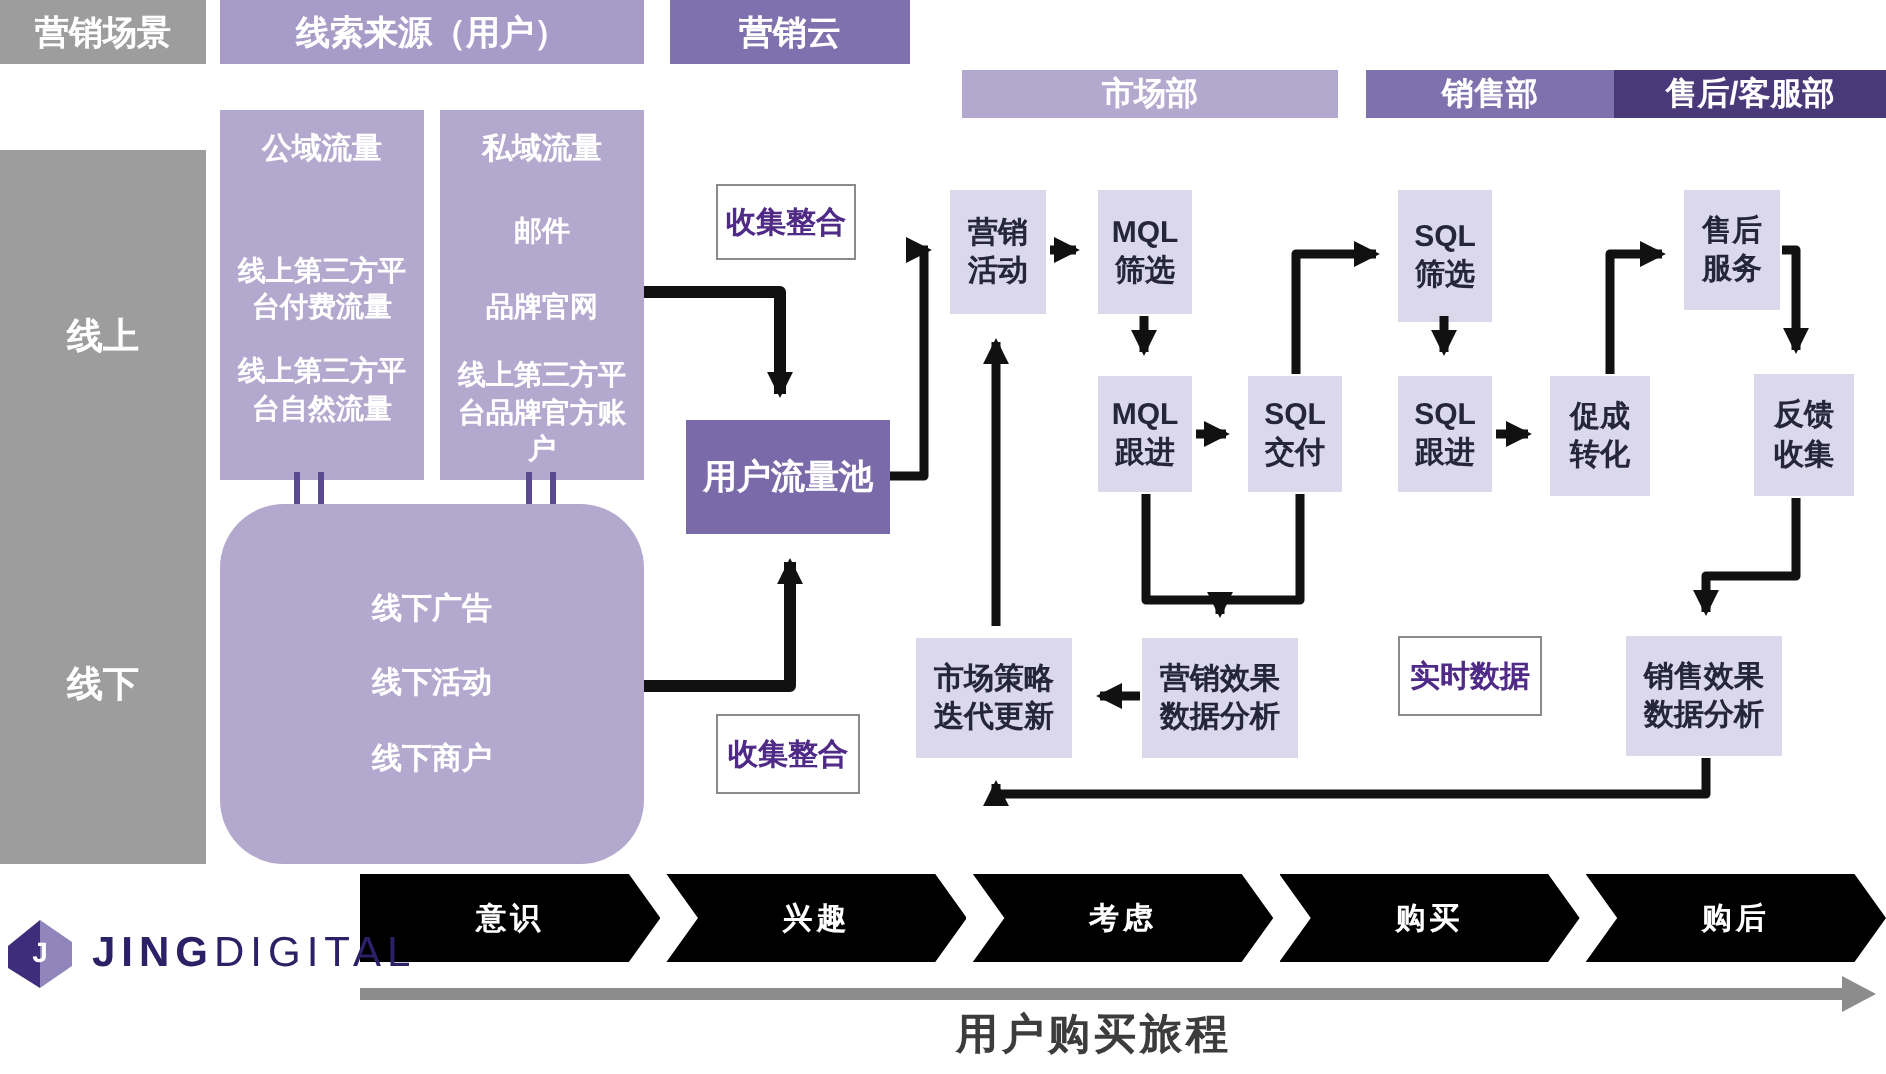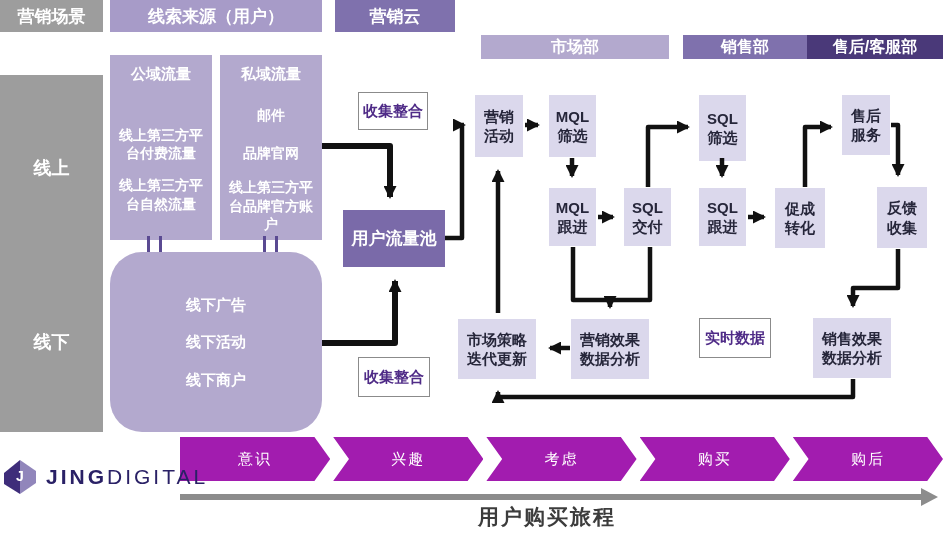--- a/index.html
+++ b/index.html
@@ -18,21 +18,21 @@
   .col-item{font-size:14px;margin:0 4px;line-height:1.3;}
   .flowbox{background:#dbd8ec;color:#26263a;font-weight:bold;font-size:15px;line-height:1.3;padding:0 4px;}
   .bigbox{background:#dbd8ec;color:#26263a;font-weight:bold;font-size:15px;line-height:1.3;padding:0 4px;}
   .whitebox{background:#fff;border:1px solid #8b8b8b;color:#4f2b87;font-weight:bold;font-size:15px;}
   .pool{background:#7a6aa9;color:#fff;font-weight:bold;font-size:17px;}
   .brk{position:absolute;width:9px;height:33px;border-left:3px solid #5a4a92;border-right:3px solid #5a4a92;}
   .arrows{position:absolute;left:0;top:0;pointer-events:none;z-index:6;}
   .thin{fill:none;stroke:#111;stroke-width:4.5;stroke-linejoin:round;}
   .thick{fill:none;stroke:#111;stroke-width:6;stroke-linejoin:round;}
   .journey{position:absolute;left:180px;top:437px;width:763px;height:44px;display:flex;gap:3px;}
-  .chev{flex:1;background:#a21caf;color:#fff;font-weight:normal;font-size:15px;
+  .chev{flex:1;background:#000000;color:#fff;font-weight:bold;font-size:15px;
         display:flex;align-items:center;justify-content:center;letter-spacing:2px;
         clip-path:polygon(0 0,89.5% 0,100% 50%,89.5% 100%,0 100%,10.5% 50%);}
   .chev.first{clip-path:polygon(0 0,89.5% 0,100% 50%,89.5% 100%,0 100%);}
   .jbar{position:absolute;left:180px;top:494px;width:742px;height:6px;background:#8c8c8c;}
   .jhead{position:absolute;left:921px;top:488px;width:0;height:0;
          border-left:17px solid #8c8c8c;border-top:9px solid transparent;border-bottom:9px solid transparent;}
   .jtitle{position:absolute;left:478px;top:503px;font-size:21px;font-weight:bold;color:#3c3c3c;letter-spacing:2px;}
   .logo{position:absolute;left:2px;top:458px;display:flex;align-items:center;}
   .logo-text{font-size:21px;letter-spacing:3px;color:#2a2166;margin-left:8px;}
   .logo-text b{font-weight:700;}

